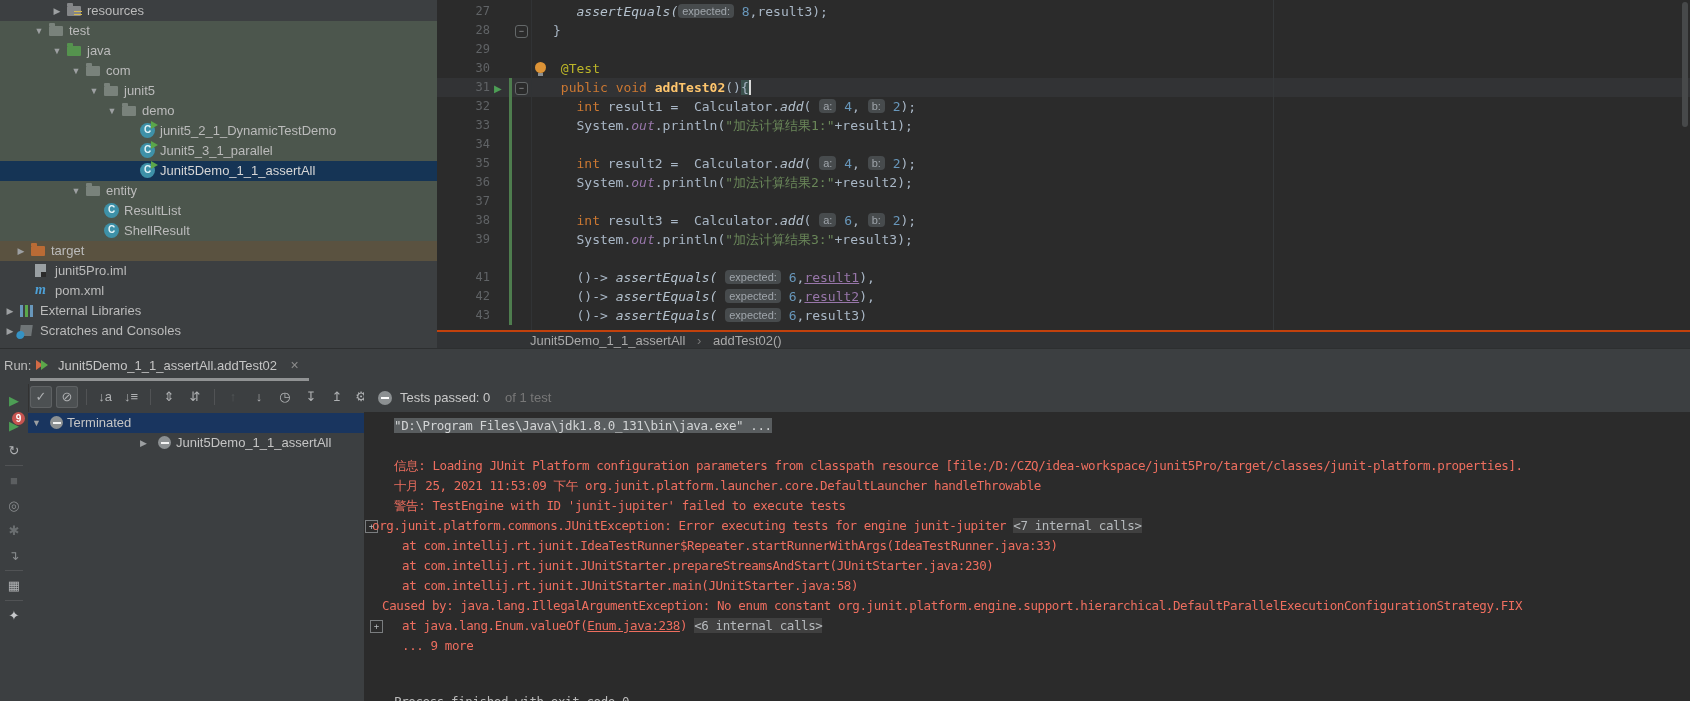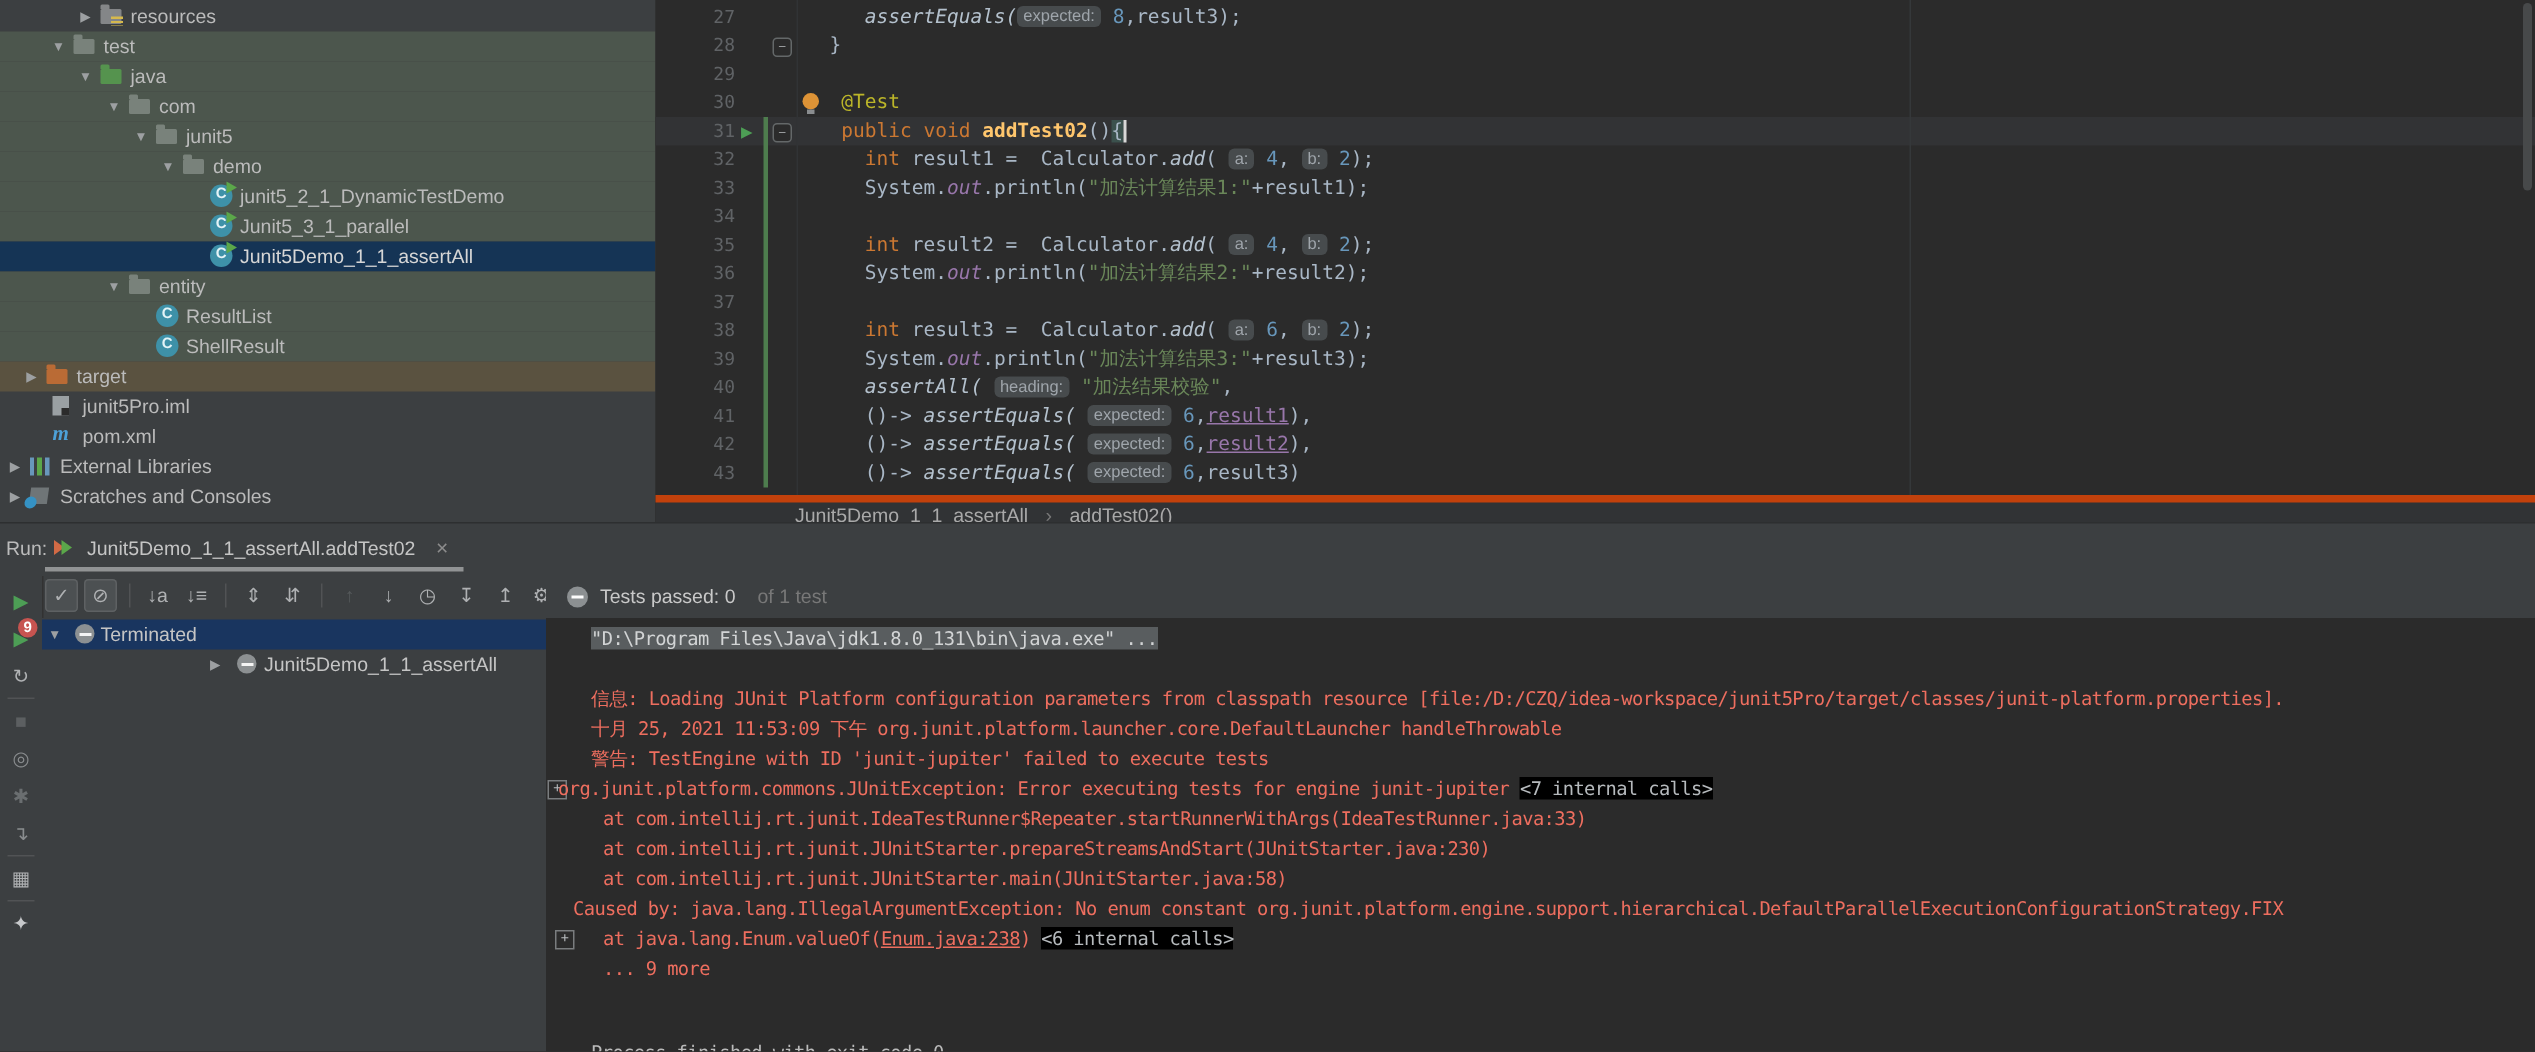--- a/index.html
+++ b/index.html
@@ -55,21 +55,21 @@
   .tok-str{color:#6a8759;}
   .tok-plain{color:#a9b7c6;}
   .tok-static{color:#b4c1cd;font-style:italic;}
   .tok-field{color:#9876aa;font-style:italic;}
   .tok-varu{color:#9876aa;text-decoration:underline;}
   .tok-bracehl{background:#3b514d;}
   .tok-caret{display:inline-block;width:2px;height:15px;background:#d8d8d8;vertical-align:text-bottom;}
   .tok-hint{display:inline-block;background:#474b4d;color:#9fa5ab;border-radius:4px;
             font:11px "Liberation Sans",sans-serif;line-height:14px;padding:0 4px;vertical-align:1px;}
   #breadcrumbs{position:absolute;left:0;top:330px;width:100%;height:18px;line-height:18px;background:#313335;
-               border-top:5px solid #c2410c;color:#a9a9a9;}
+               border-top:2px solid #c2410c;color:#a9a9a9;}
   #breadcrumbs .crumb{cursor:default;}
   #breadcrumbs .sep{color:#787878;margin:0 8px;}
 
   
   #run-panel{position:absolute;left:0;top:348px;width:1690px;height:353px;background:#3c3f41;border-top:1px solid #2d2f30;}
   #run-tab-row{position:absolute;left:0;top:0;width:100%;height:35px;}
   #run-label{position:absolute;left:4px;top:9px;color:#bbbbbb;}
   #run-tab{position:absolute;left:30px;top:0;height:32px;line-height:32px;padding:0 10px 0 28px;color:#c5c5c5;white-space:nowrap;}
   #run-tab .cfg-ic{position:absolute;left:6px;top:11px;width:0;height:0;
       border-left:7px solid #d26a45;border-top:5px solid rgba(0,0,0,0);border-bottom:5px solid rgba(0,0,0,0);}
@@ -104,21 +104,21 @@
   .rt-row .term-ic{position:absolute;top:3px;width:13px;height:13px;border-radius:50%;background:#8c9092;}
   .rt-row .term-ic::after{content:"";position:absolute;left:2.5px;top:5.5px;width:8px;height:2px;background:#f4f4f4;}
   .rt-row .lbl{position:absolute;top:0;white-space:nowrap;color:#c5c5c5;}
 
   #console{position:absolute;left:364px;top:63px;width:1326px;height:290px;background:#2b2b2b;overflow:hidden;}
   .cs-line{position:absolute;height:20px;line-height:20px;white-space:pre;
            font-family:"DejaVu Sans Mono",monospace;font-size:12.5px;letter-spacing:-0.4px;}
   .cs-err{color:#ee6e5f;}
   .cs-gray{color:#bbbbbb;}
   .cs-selgray{background:#595d5f;color:#d2d4d5;}
-  .cs-chip{background:#000000;color:#b6babd;}
+  .cs-chip{background:#404040;color:#b6babd;}
   .cs-errlink{color:#ee6e5f;text-decoration:underline;}
   .cs-expander{position:absolute;top:5px;width:11px;height:11px;border:1px solid #7a7d7f;color:#b6babd;
                font:9px "DejaVu Sans Mono",monospace;line-height:10px;text-align:center;background:#2b2b2b;}
 </style>
 </head>
 <body>
 
 <div id="app">
 
   <div id="project-pane">
@@ -265,24 +265,20 @@
           <span class="lnum">37</span>
           <span class="code"></span>
         </div>
         <div class="ed-line" style="top: 211px;">
           <span class="lnum">38</span>
           <span class="code"><span class="tok-plain">   </span><span class="tok-kw">int</span><span class="tok-plain"> result3 =  Calculator.</span><span class="tok-static">add</span><span class="tok-plain">( </span><span class="tok-hint">a:</span><span class="tok-plain"> </span><span class="tok-num">6</span><span class="tok-plain">, </span><span class="tok-hint">b:</span><span class="tok-plain"> </span><span class="tok-num">2</span><span class="tok-plain">);</span></span>
         </div>
         <div class="ed-line" style="top: 230px;">
           <span class="lnum">39</span>
           <span class="code"><span class="tok-plain">   System.</span><span class="tok-field">out</span><span class="tok-plain">.println(</span><span class="tok-str">"加法计算结果3:"</span><span class="tok-plain">+result3);</span></span>
-        </div>
-        <div class="ed-line" style="top: 249px;">
-          <span class="lnum">40</span>
-          <span class="code"><span class="tok-plain">   </span><span class="tok-static">assertAll(</span><span class="tok-plain"> </span><span class="tok-hint">heading:</span><span class="tok-plain"> </span><span class="tok-str">"加法结果校验"</span><span class="tok-plain">,</span></span>
         </div>
         <div class="ed-line" style="top: 268px;">
           <span class="lnum">41</span>
           <span class="code"><span class="tok-plain">   ()-&gt; </span><span class="tok-static">assertEquals(</span><span class="tok-plain"> </span><span class="tok-hint">expected:</span><span class="tok-plain"> </span><span class="tok-num">6</span><span class="tok-plain">,</span><span class="tok-varu">result1</span><span class="tok-plain">),</span></span>
         </div>
         <div class="ed-line" style="top: 287px; padding-left: 39px;">
           <span class="lnum">42</span>
           <span class="code"><span class="tok-plain">   ()-&gt; </span><span class="tok-static">assertEquals(</span><span class="tok-plain"> </span><span class="tok-hint">expected:</span><span class="tok-plain"> </span><span class="tok-num">6</span><span class="tok-plain">,</span><span class="tok-varu">result2</span><span class="tok-plain">),</span></span>
         </div>
         <div class="ed-line" style="top: 306px;">

